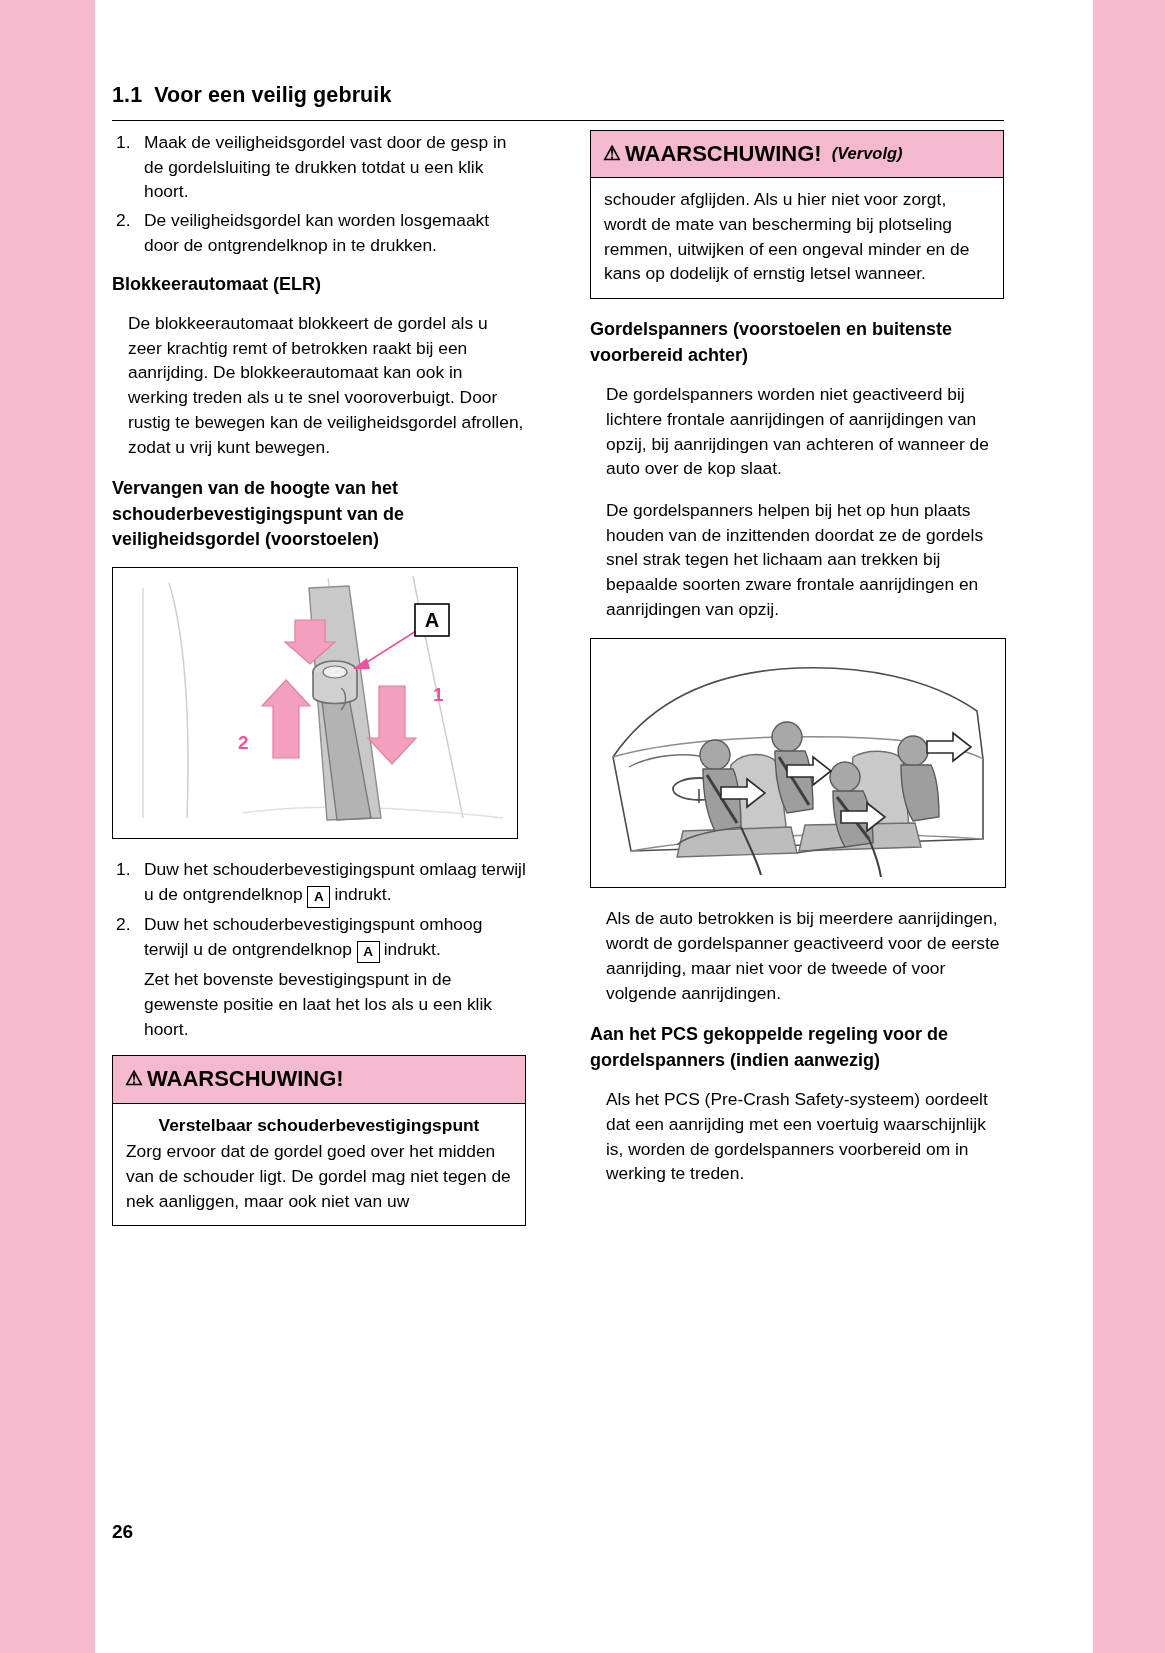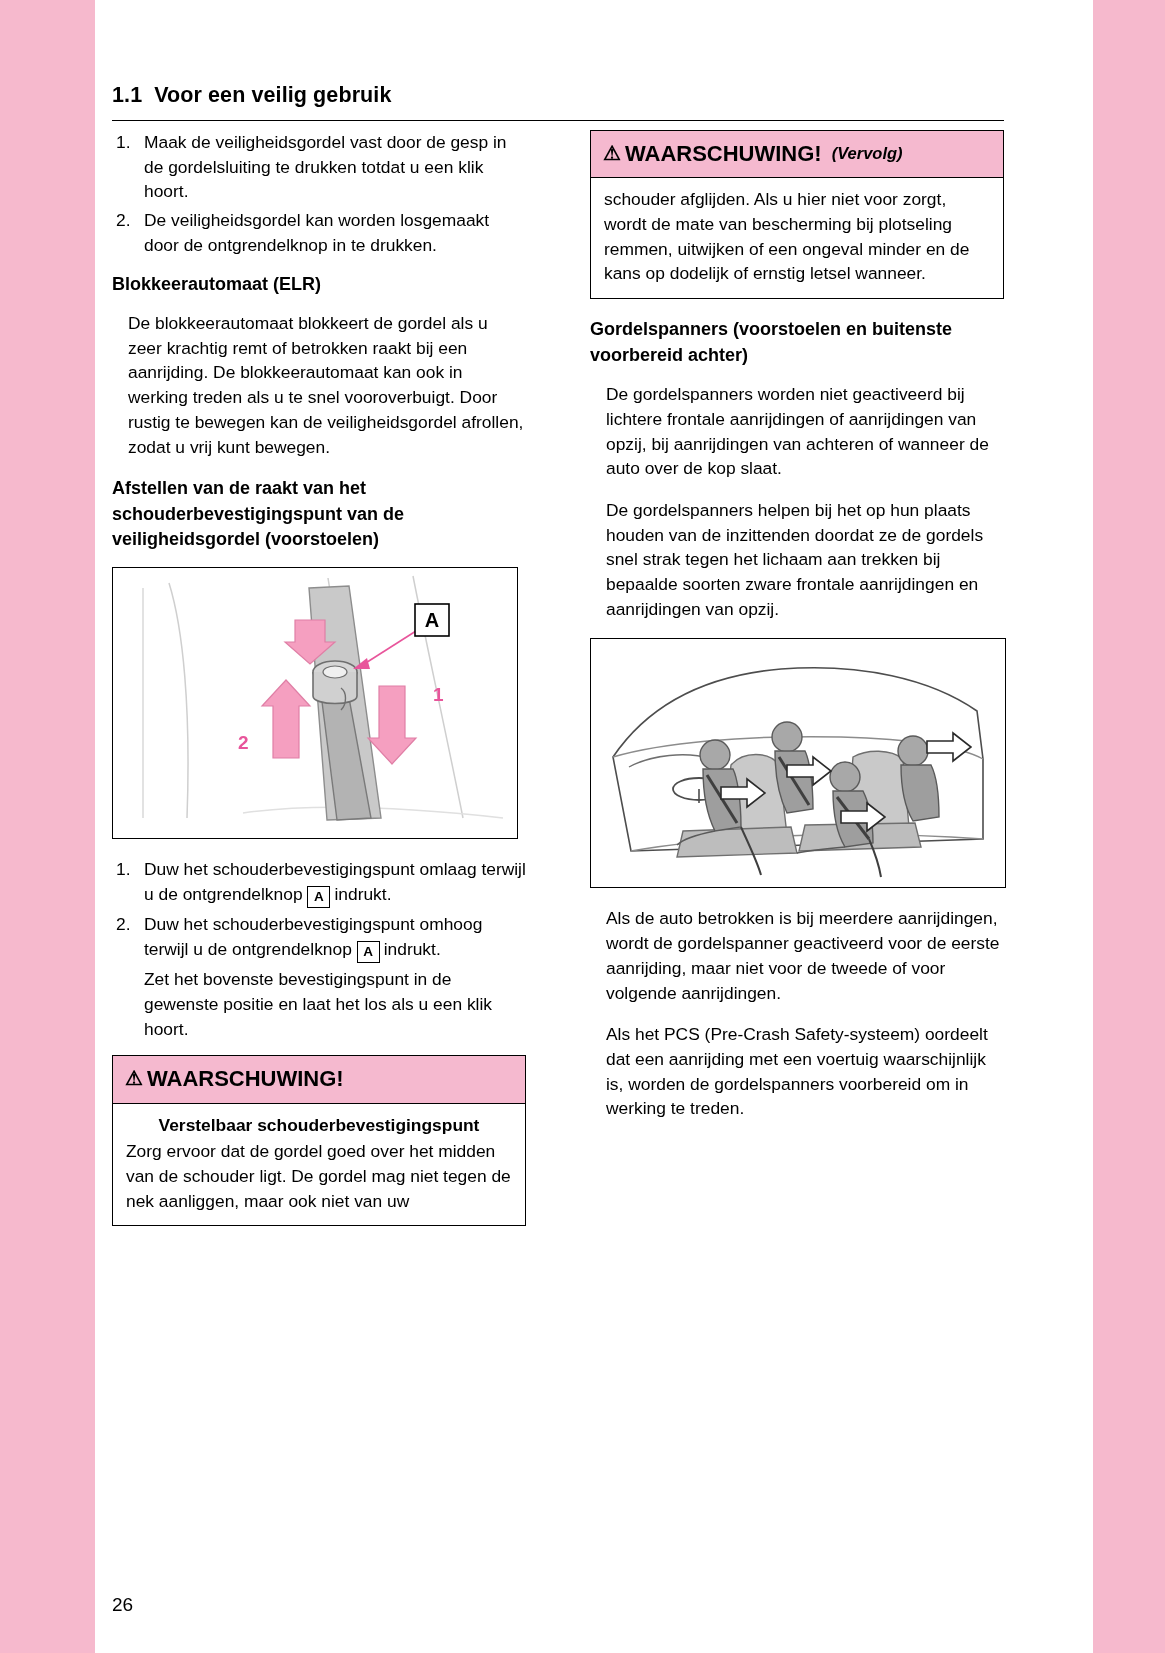--- a/index.html
+++ b/index.html
@@ -177,23 +177,23 @@
     margin: 0 0 18px 0;
   }
   .fig-left { width: 404px; height: 270px; }
   .fig-right { width: 414px; height: 248px; }
   .figure svg { display: block; width: 100%; height: 100%; }
 
   
   .page-num {
     position: absolute;
     left: 0;
-    top: 1592px;
+    top: 1519px;
     font-size: 19px;
-    font-weight: normal;
+    font-weight: bold;
   }
 </style>
 </head>
 <body>
 
 <div class="page">
   <div class="content">
 
     <div class="header">
       <div class="header-title">
@@ -211,21 +211,21 @@
         </li>
         <li>
           <span class="marker">2.</span>
           <span>De veiligheidsgordel kan worden losgemaakt door de ontgrendelknop in te drukken.</span>
         </li>
       </ol>
 
       <div class="sub-head">Blokkeerautomaat (ELR)</div>
       <p class="body-p">De blokkeerautomaat blokkeert de gordel als u zeer krachtig remt of betrokken raakt bij een aanrijding. De blokkeerautomaat kan ook in werking treden als u te snel vooroverbuigt. Door rustig te bewegen kan de veiligheidsgordel afrollen, zodat u vrij kunt bewegen.</p>
 
-      <div class="sub-head">Afstellen van de raakt van het schouderbevestigingspunt van de veiligheidsgordel (voorstoelen)</div>
+      <div class="sub-head">Vervangen van de hoogte van het schouderbevestigingspunt van de veiligheidsgordel (voorstoelen)</div>
 
       <div class="figure fig-left">
         <svg viewBox="0 0 404 270" xmlns="http://www.w3.org/2000/svg">
 
           <path d="M30 20 L30 250" stroke="#d8d8d8" stroke-width="1.5" fill="none"></path>
           <path d="M56 15 C 70 60, 78 140, 74 250" stroke="#cfcfcf" stroke-width="1.5" fill="none"></path>
           <path d="M215 10 C 225 70, 238 160, 245 250" stroke="#cfcfcf" stroke-width="1.5" fill="none"></path>
           <path d="M300 8 C 312 70, 330 150, 350 250" stroke="#cfcfcf" stroke-width="1.5" fill="none"></path>
           <path d="M130 245 C 200 235, 300 240, 390 250" stroke="#e0e0e0" stroke-width="1.5" fill="none"></path>
 
@@ -354,20 +354,21 @@
             <path d="M250 172 L276 172 L276 164 L294 178 L276 192 L276 184 L250 184 Z" fill="#ffffff" stroke="#2a2a2a" stroke-width="1.6"></path>
           </g>
           <g>
             <path d="M336 102 L362 102 L362 94 L380 108 L362 122 L362 114 L336 114 Z" fill="#ffffff" stroke="#2a2a2a" stroke-width="1.6"></path>
           </g>
         </svg>
       </div>
 
       <p class="body-p">Als de auto betrokken is bij meerdere aanrijdingen, wordt de gordelspanner geactiveerd voor de eerste aanrijding, maar niet voor de tweede of voor volgende aanrijdingen.</p>
 
+      <div class="sub-head">Aan het PCS gekoppelde regeling voor de gordelspanners (indien aanwezig)</div>
       <p class="body-p">Als het PCS (Pre-Crash Safety-systeem) oordeelt dat een aanrijding met een voertuig waarschijnlijk is, worden de gordelspanners voorbereid om in werking te treden.</p>
 
     </div>
 
     <div class="page-num">26</div>
 
   </div>
 </div>
 
 </body></html>

